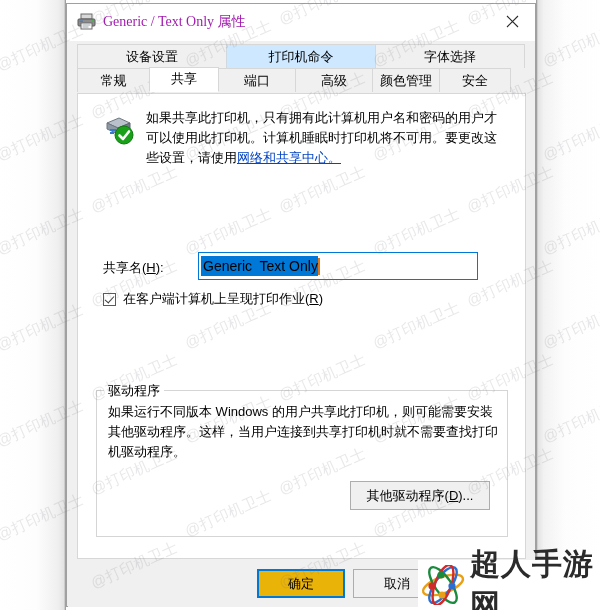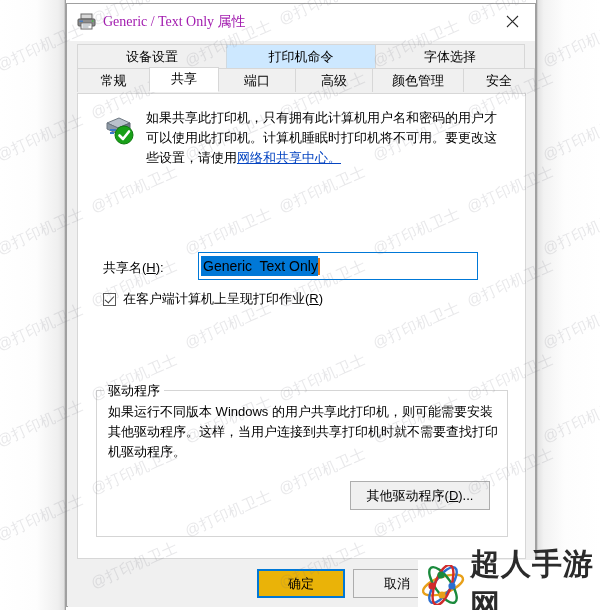--- a/index.html
+++ b/index.html
@@ -43,21 +43,21 @@
   .tab.hover{background:#cde8ff;border-color:#cfd9e0;}
   .tab.selected{background:#ffffff;border:1px solid #d7d7d7;border-bottom:1px solid #ffffff;
     position:relative;z-index:5;height:25px;margin-top:-1px;padding-bottom:1px;}
   #tabrow1 .t0{width:150px;}
   #tabrow1 .t1{width:150px;}
   #tabrow1 .t2{width:150px;}
   #tabrow2 .t0{width:73px;}
   #tabrow2 .t1{width:70px;}
   #tabrow2 .t2{width:78px;}
   #tabrow2 .t3{width:78px;}
-  #tabrow2 .t4{width:92px;font-family:Liberation Mono, monospace;}
+  #tabrow2 .t4{width:68px;font-family:Liberation Mono, monospace;}
   #tabrow2 .t5{width:72px;}
 
   
   #tabpage{position:absolute;left:10px;top:89px;width:449px;height:466px;
     background:#ffffff;border:1px solid #d7d7d7;box-sizing:border-box;}
 
   #info-icon{position:absolute;left:24px;top:19px;width:34px;height:32px;}
   #info-text{position:absolute;left:68px;top:14px;width:352px;
     font-size:13px;line-height:20px;color:#000;}
   #share-center-link{color:#0645c1;text-decoration:underline;cursor:pointer;}

